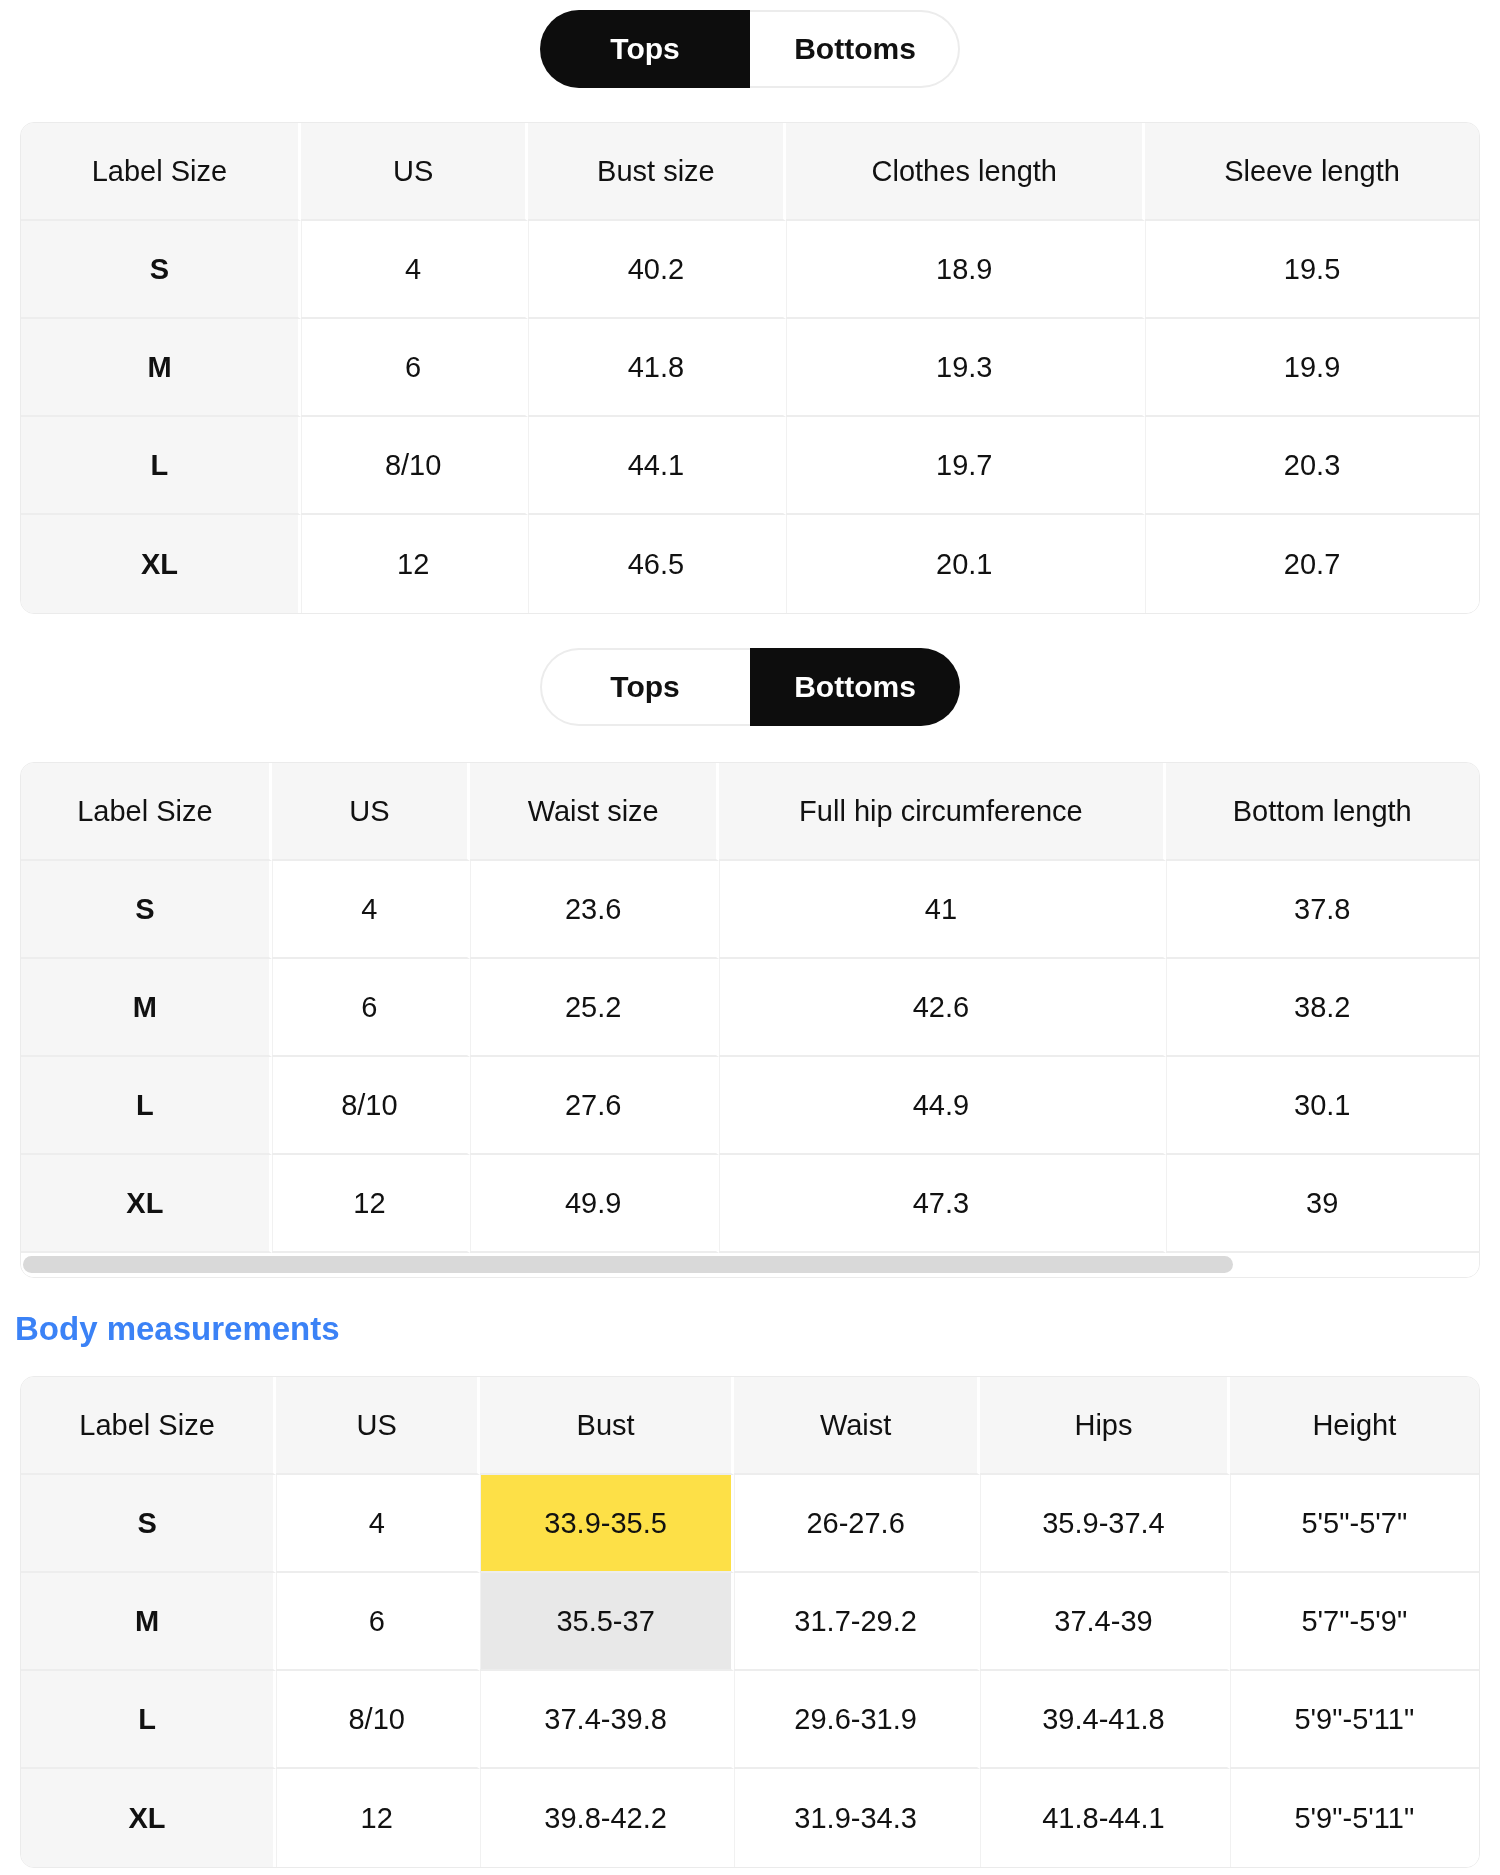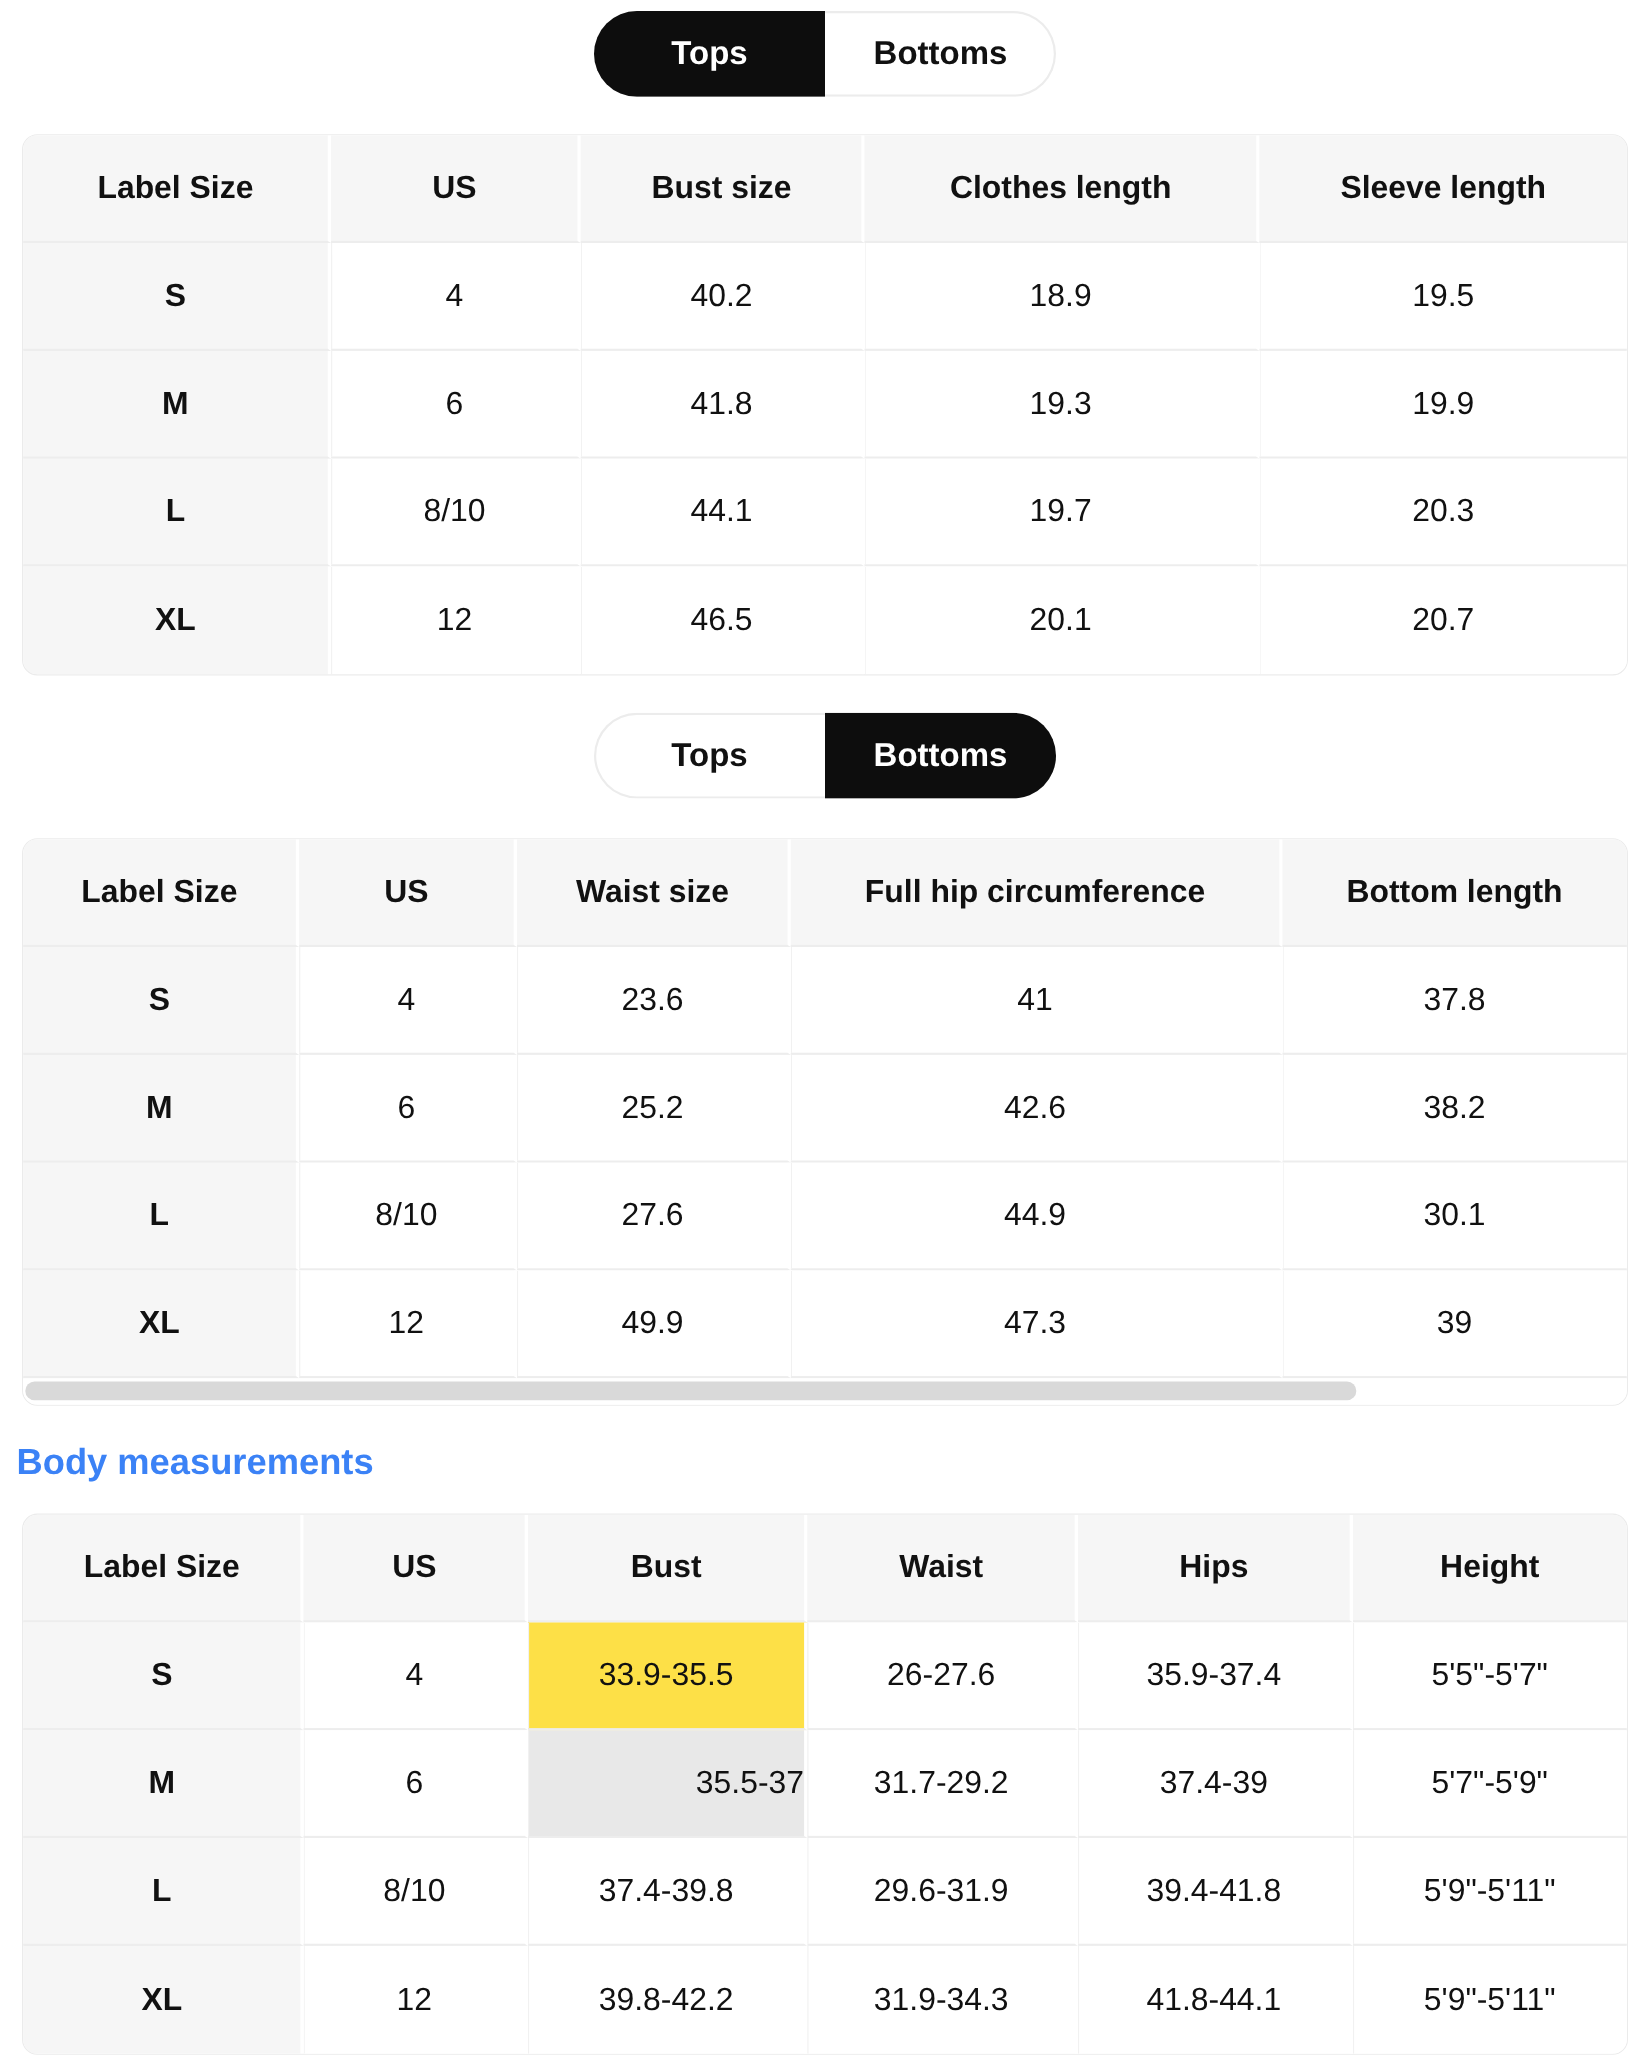--- a/index.html
+++ b/index.html
@@ -49,21 +49,21 @@
     font-size: 29px;
   }
   .size-table th, .size-table td {
     height: 98px;
     text-align: center; vertical-align: middle;
     border-bottom: 2px solid #ededed;
     font-weight: 400;
   }
   .size-table th {
     background: #f6f6f6;
-    font-weight: 700;
+    font-weight: 400;
   }
   .size-table th:not(:last-child), .size-table td:not(:last-child) {
     border-right: 3px solid #ffffff;
   }
   .size-table td + td { box-shadow: inset 1px 0 0 #f1f1f1; }
   .size-table td { background: #ffffff; }
   .size-table td:first-child { background: #f6f6f6; font-weight: 700; }
   .size-table tbody tr:last-child td { border-bottom: none; }
 
   
@@ -74,21 +74,21 @@
   .t-bottoms th:nth-child(1){width:17.2%} .t-bottoms th:nth-child(2){width:13.6%}
   .t-bottoms th:nth-child(3){width:17.1%} .t-bottoms th:nth-child(4){width:30.6%}
   .t-bottoms th:nth-child(5){width:21.5%}
 
   .t-body th:nth-child(1){width:17.5%} .t-body th:nth-child(2){width:14.0%}
   .t-body th:nth-child(3){width:17.4%} .t-body th:nth-child(4){width:16.9%}
   .t-body th:nth-child(5){width:17.1%} .t-body th:nth-child(6){width:17.1%}
 
   
   .size-table td.hl-light { background: #fde047; }
-  .size-table td.hl-dark  { background: #e8e8e8; text-align: right; }
+  .size-table td.hl-dark  { background: #e8e8e8; }
 
   
   .wrap-bottoms tbody tr:last-child td { border-bottom: 2px solid #ededed; }
   .scroll-track { height: 24px; background: #ffffff; position: relative; }
   .scroll-thumb {
     position: absolute; left: 2px; top: 3px;
     width: 83%; height: 17px;
     background: #d9d9d9;
     border-radius: 9px;
     cursor: pointer;

